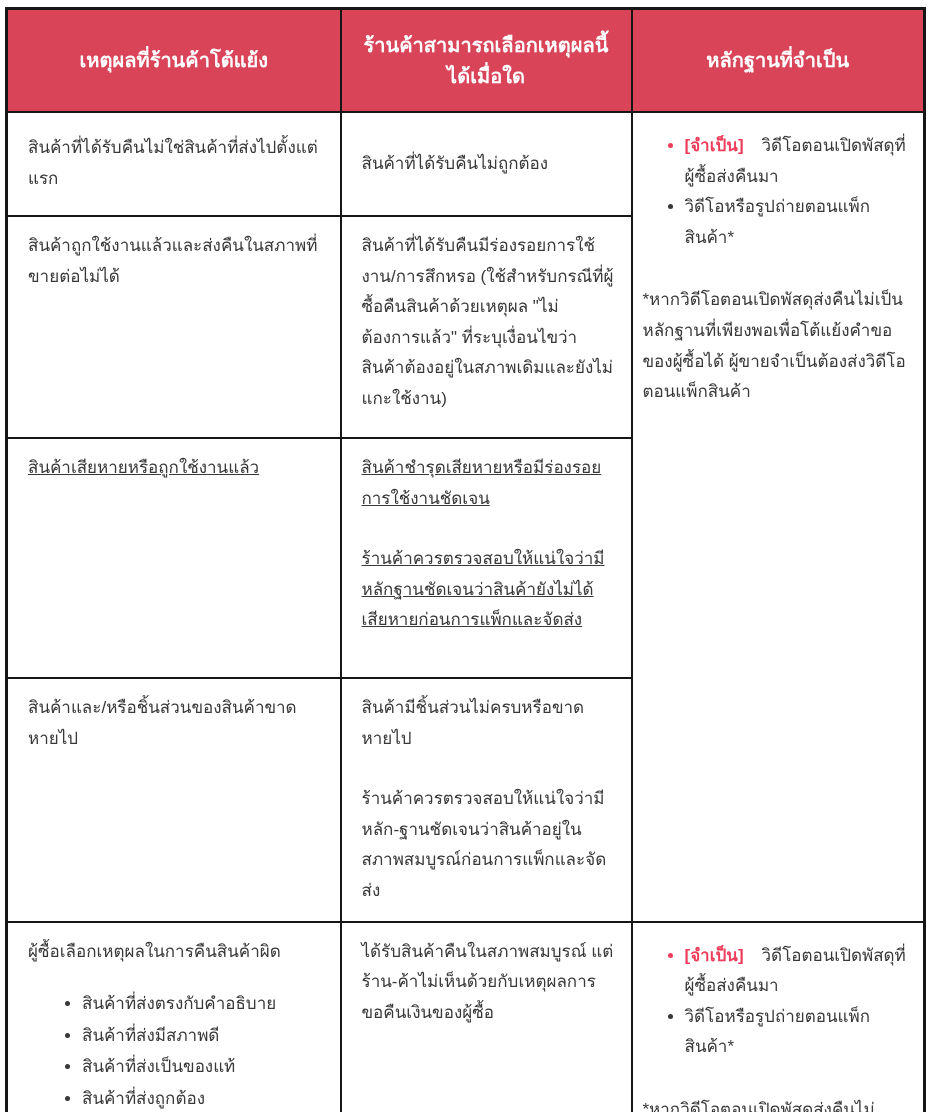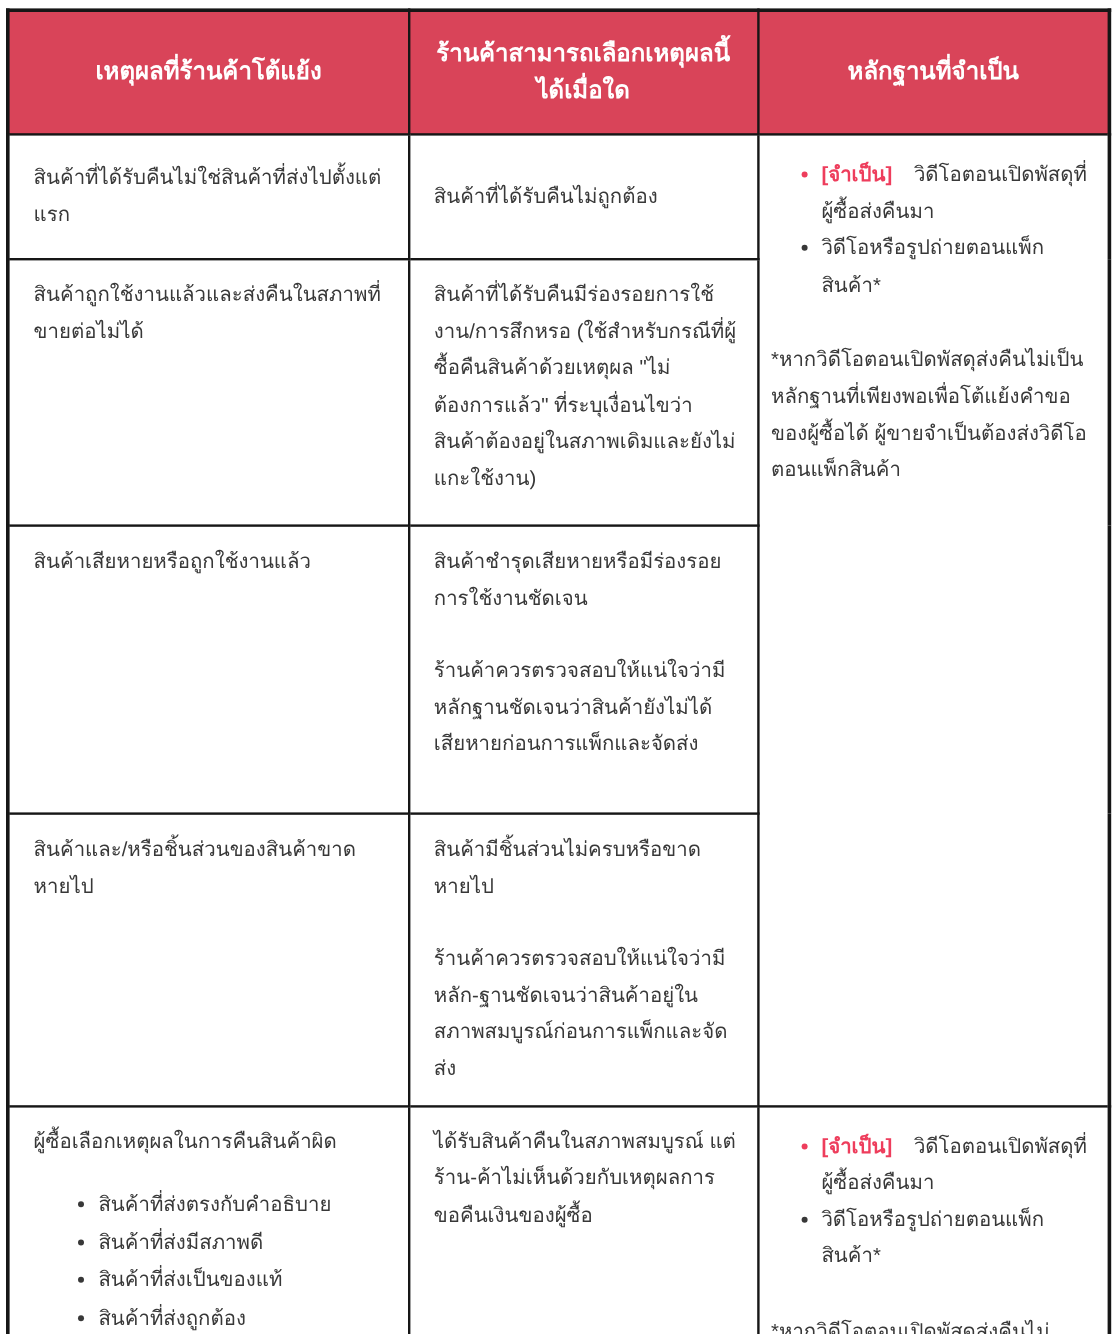--- a/index.html
+++ b/index.html
@@ -36,21 +36,21 @@
   td {
     font-size: 17px;
     line-height: 1.8;
     padding: 14px 16px 14px 20px;
   }
   td.vmid { vertical-align: middle; }
   td.ev-cell { padding-left: 10px; padding-right: 12px; }
 
   tr.r1 > td { height: 74px; }
   tr.r2 > td { height: 192px; }
-  tr.r3 > td { height: 210px; }
+  tr.r3 > td { height: 210px; text-decoration: underline; }
   tr.r4 > td { height: 177px; }
   tr.r5 > td { height: 279px; }
 
   p.cellp { margin: 0; }
   p.cellp.gap { margin-top: 30px; }
 
   ul.reason-list {
     list-style: disc;
     margin: 22px 0 0 0;
     padding-left: 48px;

